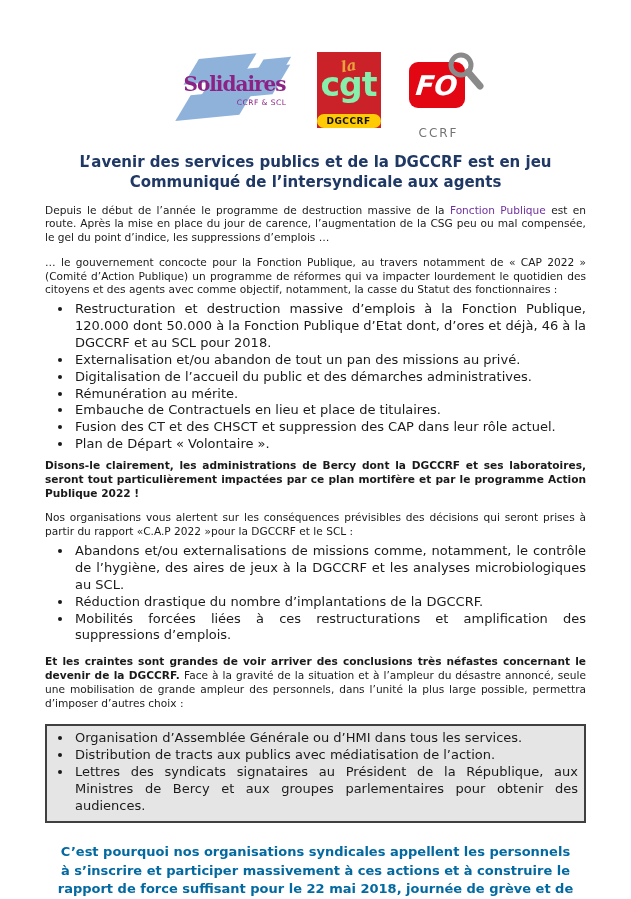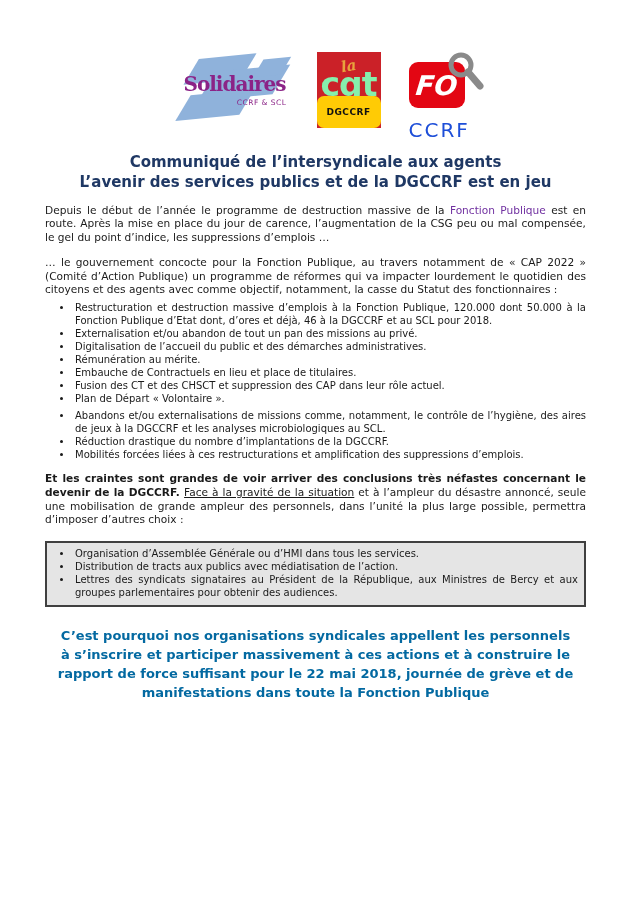--- a/index.html
+++ b/index.html
@@ -40,37 +40,37 @@
   }
   .cgt-la{
     font-family:"DejaVu Serif","Liberation Serif",serif;
     font-style:italic;font-weight:bold;color:#E8A33D;
     font-size:15px;line-height:12px;margin-top:8px;transform:rotate(-10deg);
   }
   .cgt-main{
     color:#86efac;font-weight:bold;font-size:33px;line-height:26px;letter-spacing:-1px;
   }
   .cgt-band{
-    position:absolute;bottom:0;left:0;right:0;height:32px;background:#FFCB05;
+    position:absolute;bottom:0;left:0;right:0;height:14px;background:#FFCB05;
     display:flex;align-items:center;justify-content:center;
     font-size:9px;font-weight:bold;color:#111;letter-spacing:.5px;border-radius:7px;
   }
   .logo-fo{position:relative;width:82px;height:72px;flex:0 0 auto;}
   .fo-badge{
     position:absolute;left:2px;top:8px;width:56px;height:46px;
     background:#E30613;border-radius:9px;
     display:flex;align-items:center;justify-content:center;
   }
   .fo-badge span{
     color:#fff;font-weight:bold;font-style:italic;font-size:27px;transform:skewX(-6deg);
   }
   .fo-mag{position:absolute;right:2px;top:-4px;}
   .fo-sub{
-    position:absolute;left:2px;top:64px;width:60px;text-align:center;
-    color:#1d4ed8;font-size:20px;letter-spacing:2px;font-weight:500;
+    position:absolute;left:2px;top:72px;width:60px;text-align:center;
+    color:#737373;font-size:12px;letter-spacing:2px;font-weight:500;
   }
   .logo-cftc{position:relative;width:116px;height:74px;flex:0 0 auto;}
   .cftc-svg{position:absolute;left:0;top:0;}
   .cftc-small{
     position:absolute;left:34px;top:32px;font-size:5.5px;color:#555;font-weight:bold;
   }
   .cftc-main{
     position:absolute;left:0;top:42px;width:116px;text-align:center;
     color:#2B3990;font-weight:bold;font-size:15px;letter-spacing:-.5px;
   }
@@ -86,25 +86,25 @@
   
   .body-col{padding:0 45px;}
   p.para{
     font-size:10.6px;line-height:1.3;text-align:justify;margin:11px 0 0 0;
   }
   .hl-purple{color:#7030A0;}
   ul.blist{
     margin:4px 0 0 0;padding:0 0 0 28px;list-style:disc;
   }
   ul.blist li{
-    font-size:10px;line-height:1.3;text-align:justify;margin:0;padding-left:2px;
+    font-size:13px;line-height:1.3;text-align:justify;margin:0;padding-left:2px;
   }
   sup.sm{font-size:7px;vertical-align:super;line-height:0;}
   .bold{font-weight:bold;}
-  .uline{text-decoration:underline;}
+  .uline{}
   .graybox{
     margin:14px 0 0 0;border:2px solid #404040;background:#e5e5e5;
     padding:2px 6px 4px 0;
   }
   .graybox ul.blist{margin:2px 0;padding-left:26px;}
   .closing{
     margin:20px 10px 0 10px;text-align:center;font-weight:bold;
     font-size:13px;line-height:1.45;color:#0369a1;
   }
 </style>
@@ -137,42 +137,44 @@
       <svg class="fo-mag" width="42" height="44" viewBox="0 0 42 44">
         <circle cx="16" cy="15" r="10" fill="none" stroke="#8a8a8a" stroke-width="5"></circle>
         <line x1="23" y1="22" x2="35" y2="36" stroke="#8a8a8a" stroke-width="7" stroke-linecap="round"></line>
       </svg>
       <span class="fo-sub">CCRF</span>
     </div>
 
   </div>
 
   <div class="doc-title">
+    <div>L’avenir des services publics et de la DGCCRF est en jeu</div>
     <div>Communiqué de l’intersyndicale aux agents</div>
-    <div>L’avenir des services publics et de la DGCCRF est en jeu</div>
   </div>
 
   <div class="body-col">
 
     <p class="para"><span>Depuis le début de l’année le programme de destruction massive de la </span><span class="hl-purple">Fonction Publique</span><span> est en route. Après la mise en place du jour de carence, l’augmentation de la CSG peu ou mal compensée, le gel du point d’indice, les suppressions d’emplois …</span></p>
 
     <p class="para">… le gouvernement concocte pour la Fonction Publique, au travers notamment de « CAP 2022 » (Comité d’Action Publique)  un programme de réformes qui va impacter lourdement le quotidien des citoyens et des agents avec comme objectif, notamment, la casse du Statut des fonctionnaires :</p>
 
     <ul class="blist">
       <li>Restructuration et destruction massive d’emplois à la Fonction Publique, 120.000 dont 50.000 à la Fonction Publique d’Etat dont, d’ores et déjà, 46 à la DGCCRF et au SCL pour 2018.</li>
       <li>Externalisation et/ou abandon de tout un pan des missions au privé.</li>
       <li>Digitalisation de l’accueil du public et des démarches administratives.</li>
       <li>Rémunération au mérite.</li>
       <li>Embauche de Contractuels en lieu et place de titulaires.</li>
       <li>Fusion des CT et des CHSCT et suppression des CAP dans leur rôle actuel.</li>
       <li>Plan de Départ « Volontaire ».</li>
     </ul>
 
 
+    <p class="para bold" style="margin-top:6px;">Disons-le clairement, les administrations de Bercy dont la DGCCRF et ses laboratoires, seront tout particulièrement impactées par ce plan mortifère et par le programme Action Publique 2022 !</p>
 
+    <p class="para">Nos organisations vous alertent sur les conséquences prévisibles des décisions qui seront prises à partir du rapport «C.A.P 2022 »pour la DGCCRF et le SCL :</p>
 
     <ul class="blist">
       <li>Abandons et/ou externalisations de missions comme, notamment, le contrôle de l’hygiène, des aires de jeux à la DGCCRF et les analyses microbiologiques au SCL.</li>
       <li>Réduction drastique du nombre d’implantations de la DGCCRF.</li>
       <li>Mobilités forcées liées à ces restructurations et amplification des suppressions d’emplois.</li>
     </ul>
 
     <p class="para"><span class="bold">Et les craintes sont grandes de voir arriver des conclusions très néfastes concernant le devenir de la DGCCRF. </span><span class="uline">Face à la gravité de la situation</span><span> et à l’ampleur du désastre annoncé, seule une mobilisation de grande ampleur des personnels, dans l’unité la plus large possible, permettra d’imposer d’autres choix :</span></p>
 
     <div class="graybox">

